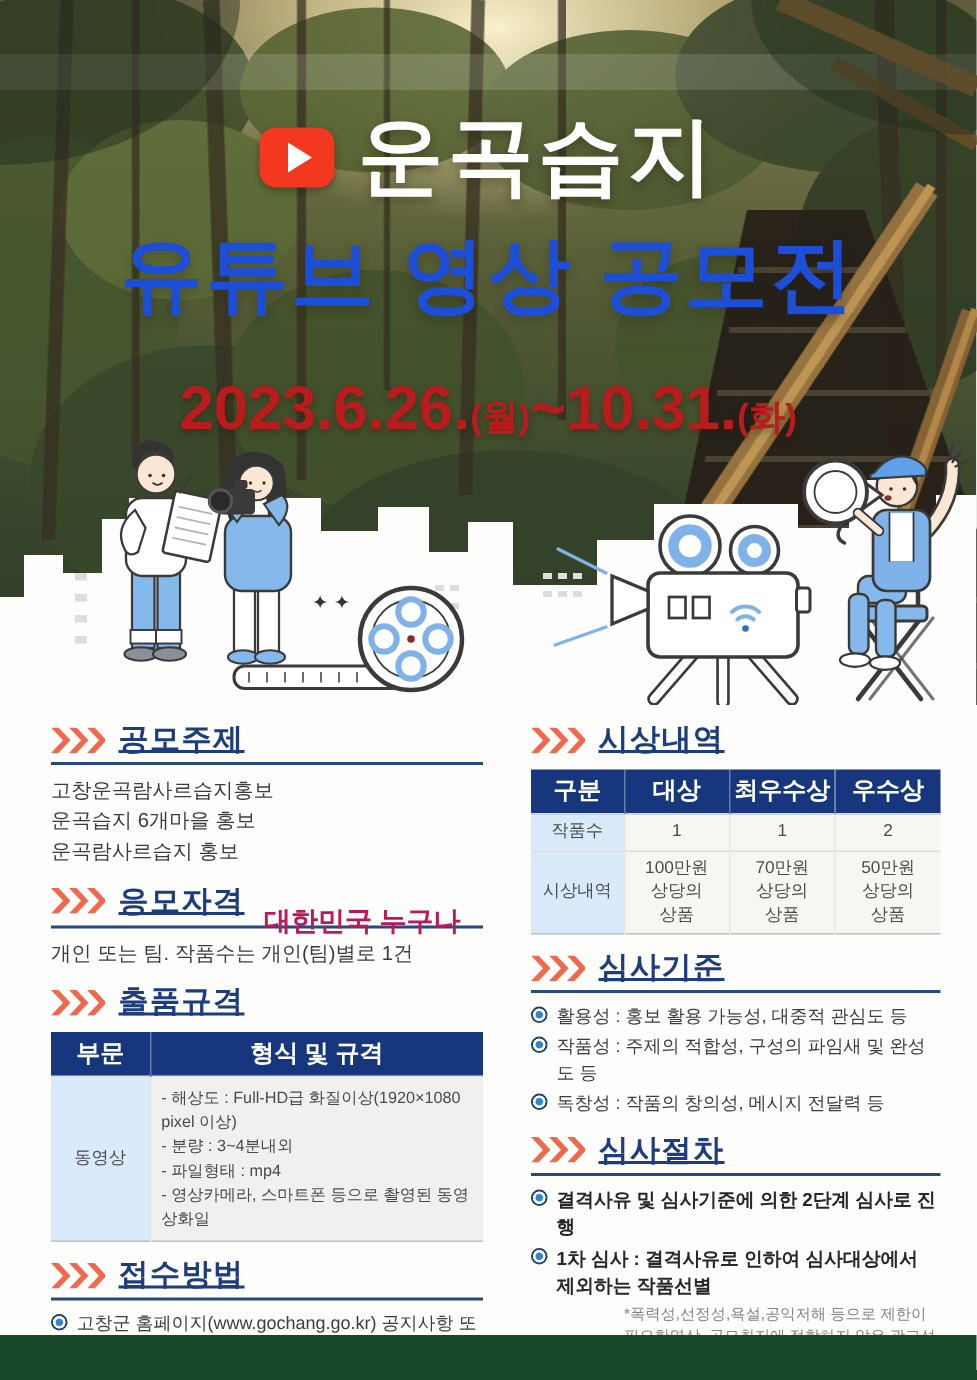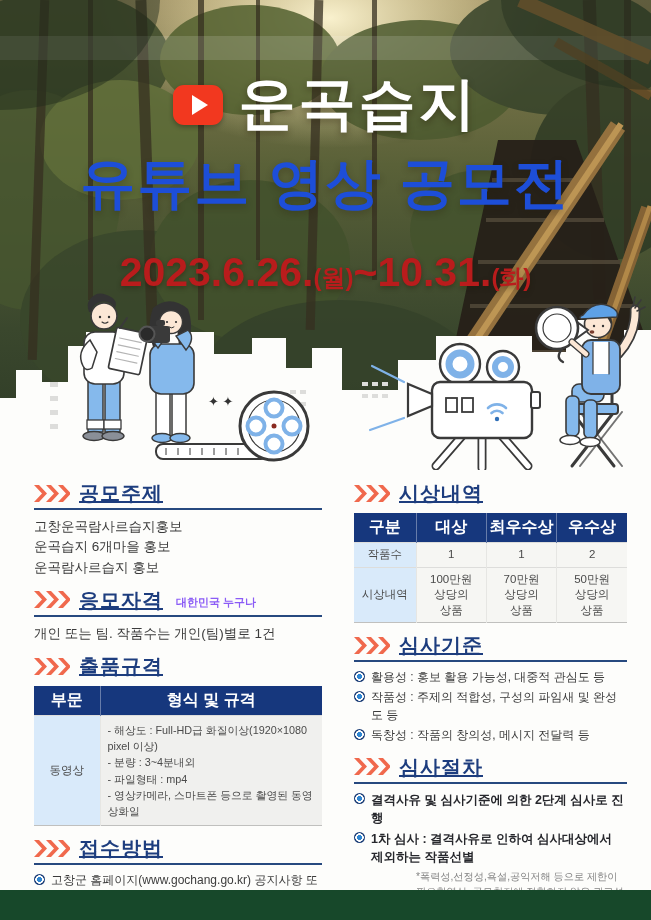--- a/index.html
+++ b/index.html
@@ -23,21 +23,21 @@
   
   .content{
     position:absolute;top:470px;left:0;width:651px;height:420px;z-index:3;
     box-sizing:border-box;padding:12px 24px 0 34px;display:flex;gap:32px;overflow:hidden;
   }
   .col-left{width:288px;flex:0 0 auto;}
   .col-right{width:273px;flex:0 0 auto;}
   .section{margin-bottom:11px;}
   .sec-head{display:flex;align-items:center;gap:9px;border-bottom:2px solid #27497f;padding-bottom:4px;margin-bottom:7px;}
   .sec-title{font-size:20px;font-weight:800;color:#1d3d7e;letter-spacing:1px;line-height:1.1;text-decoration:underline;}
-  .sec-sub{font-size:11px;font-weight:700;color:#8b5cf6;margin-left:4px;position:relative;top:3px;}
+  .sec-sub{font-size:18px;font-weight:700;color:#be185d;margin-left:4px;position:relative;top:13px;}
   .arrows{flex:0 0 auto;}
   .body-text{font-size:13.5px;color:#3c3c3c;line-height:1.5;}
   
   .tbl{width:100%;border-collapse:collapse;border-bottom:1px solid #c0c0be;table-layout:fixed;}
   .tbl th{background:#16377d;color:#ffffff;font-weight:700;font-size:16px;padding:4px 2px;text-align:center;border-left:1px solid rgba(255,255,255,.35);}
   .tbl th:first-child{border-left:none;}
   .tbl td{background:#f6f6f3;color:#4a4a4a;font-size:11.5px;text-align:center;padding:4px 2px;border-top:1px solid #dddddb;border-left:1px solid #e6e6e3;line-height:1.35;}
   .tbl td:first-child{border-left:none;}
   .tbl td.row-label{background:#d9eafa;color:#4a4a4a;}
   .pre{white-space:pre-line;}

